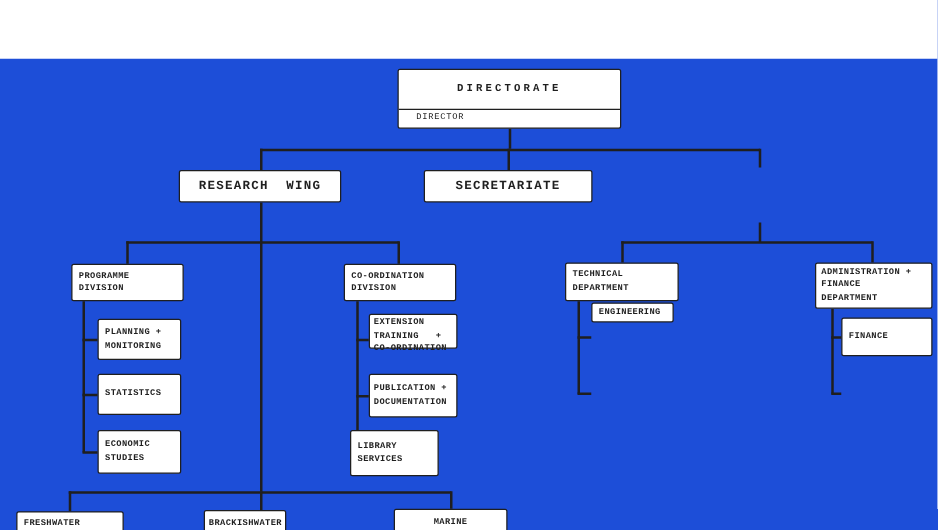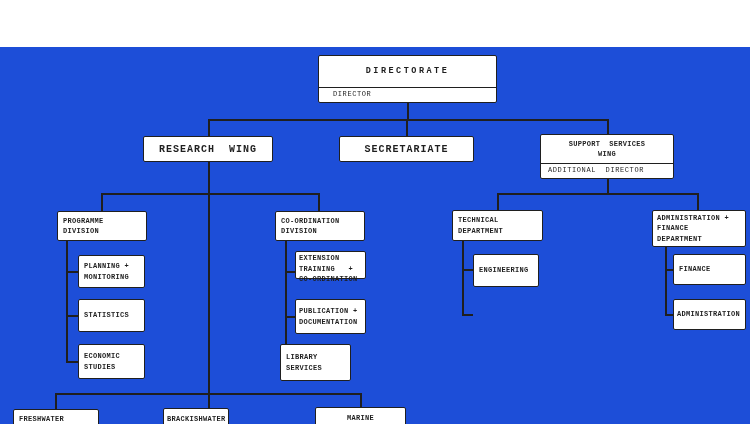--- a/index.html
+++ b/index.html
@@ -70,25 +70,20 @@
     <div class="lbl center lg">DIRECTORATE</div>
     <div class="sub pad">DIRECTOR</div>
   </div>
 
   <div class="node" style="left:143px;top:89px;width:130px;height:26px">
     <div class="lbl center md">RESEARCH  WING</div>
   </div>
   <div class="node" style="left:339px;top:89px;width:135px;height:26px">
     <div class="lbl center md">SECRETARIATE</div>
   </div>
-  <div class="node" style="left:540px;top:87px;width:134px;height:45px">
-    <div class="lbl center">SUPPORT  SERVICES
-WING</div>
-    <div class="sub">ADDITIONAL  DIRECTOR</div>
-  </div>
 
   <div class="node" style="left:57px;top:164px;width:90px;height:30px">
     <div class="lbl">PROGRAMME
 DIVISION</div>
   </div>
   <div class="node" style="left:78px;top:208px;width:67px;height:33px">
     <div class="lbl">PLANNING +
 MONITORING</div>
   </div>
   <div class="node" style="left:78px;top:297px;width:67px;height:35px">
@@ -114,34 +109,31 @@
   </div>
   <div class="node" style="left:280px;top:297px;width:71px;height:37px">
     <div class="lbl">LIBRARY
 SERVICES</div>
   </div>
 
   <div class="node" style="left:452px;top:163px;width:91px;height:31px">
     <div class="lbl">TECHNICAL
 DEPARTMENT</div>
   </div>
-  <div class="node" style="left:473px;top:207px;width:66px;height:33px">
+  <div class="node" style="left:473px;top:195px;width:66px;height:16px">
     <div class="lbl">ENGINEERING</div>
   </div>
 
   <div class="node" style="left:652px;top:163px;width:94px;height:37px">
     <div class="lbl" style="padding-left:4px">ADMINISTRATION +
 FINANCE
 DEPARTMENT</div>
   </div>
   <div class="node" style="left:673px;top:207px;width:73px;height:31px">
     <div class="lbl">FINANCE</div>
-  </div>
-  <div class="node" style="left:673px;top:252px;width:73px;height:31px">
-    <div class="lbl" style="padding-left:3px">ADMINISTRATION</div>
   </div>
 
   <div class="node" style="left:13px;top:362px;width:86px;height:46px">
     <div class="lbl">FRESHWATER
 RES. STATION</div>
     <div class="sub">CSO</div>
   </div>
   <div class="node" style="left:163px;top:361px;width:66px;height:47px">
     <div class="lbl" style="padding-left:3px">BRACKISHWATER
 RES. STATION</div>

